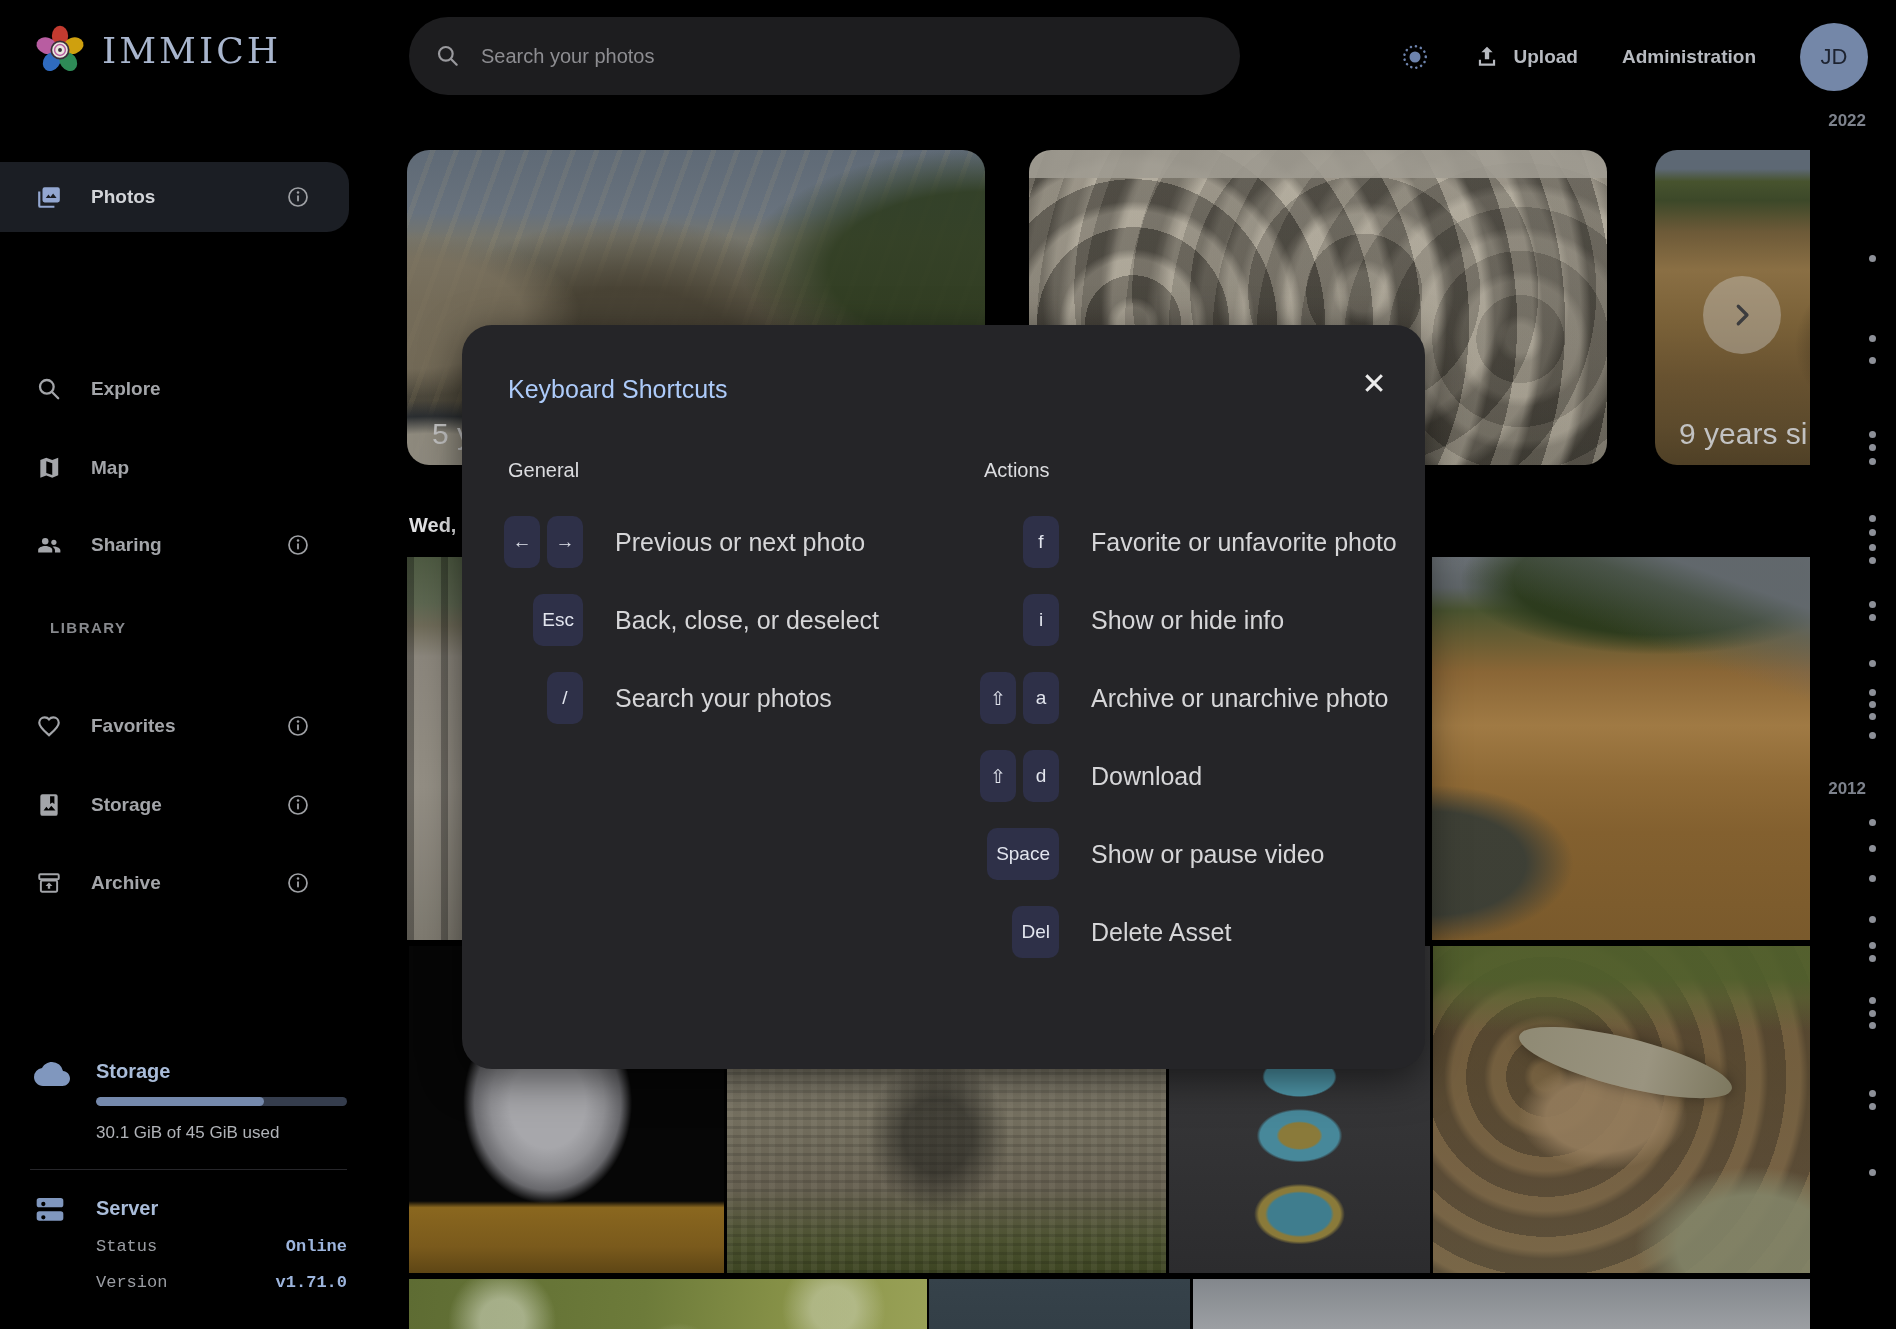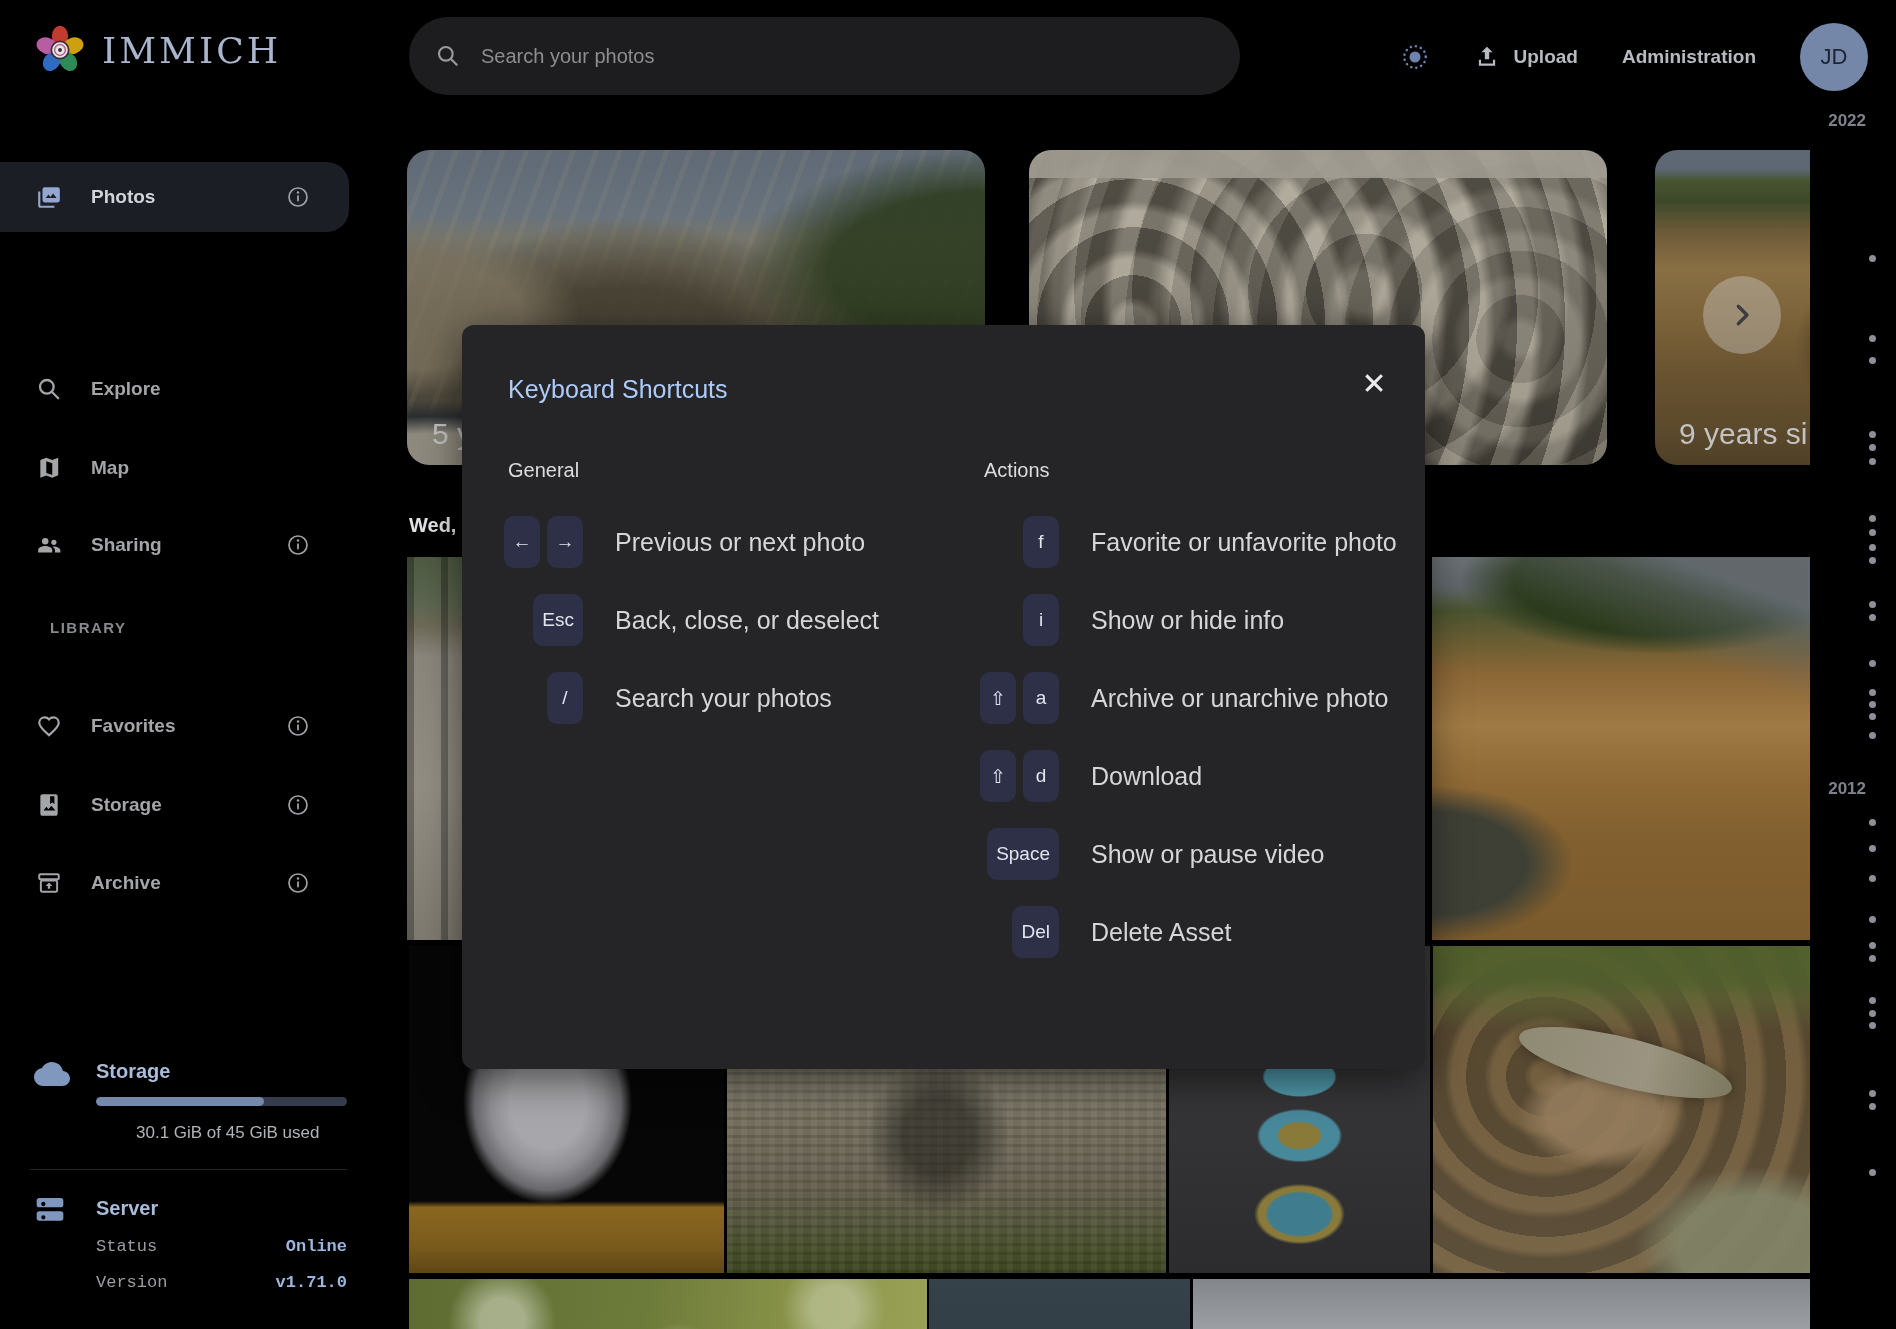--- a/index.html
+++ b/index.html
@@ -24,21 +24,21 @@
             color:#a3a5a9;font-size:19px;font-weight:600;border-radius:0 22px 22px 0;}
   .nav-item.active{background:#1b1e24;color:#d2d4d8;text-decoration:underline;}
   .nav-ic{position:absolute;left:36px;width:26px;height:26px;}
   .nav-label{position:absolute;left:91px;}
   .nav-info{position:absolute;left:286px;width:24px;height:24px;color:#9fa1a5;cursor:pointer;}
   .section-label{position:absolute;left:36px;color:#87898d;font-size:15px;font-weight:600;letter-spacing:1.5px;}
   .store-ic{position:absolute;left:34px;width:36px;height:36px;color:#8097be;}
   .blk-title{position:absolute;left:96px;font-size:20px;font-weight:600;color:#a9bcd9;}
   .progress{position:absolute;left:96px;width:251px;height:9px;border-radius:5px;background:#353d4d;overflow:hidden;}
   .progress>div{height:100%;border-radius:5px;background:#7589ac;}
-  .usage{position:absolute;left:96px;font-size:17px;color:#b0b3b8;margin-left:40px;}
+  .usage{position:absolute;left:96px;font-size:17px;color:#b0b3b8;}
   .sb-divider{position:absolute;left:30px;width:317px;height:1px;background:#26262a;}
   .srv-row{position:absolute;left:96px;width:251px;display:flex;justify-content:space-between;font-size:17px;font-family:Liberation Mono, monospace;}
   .srv-row .k{color:#9a9da3;}
   .srv-row .v{color:#9db5dd;font-weight:600;}
   
   .photos{position:absolute;left:0;top:113px;width:1810px;height:1216px;overflow:hidden;z-index:5;}
   .photo{position:absolute;cursor:pointer;}
   .mem{border-radius:22px;overflow:hidden;}
   .mem-label{position:absolute;left:25px;bottom:14px;color:#c2c2c2;font-size:30px;white-space:nowrap;}
   .date-header{position:absolute;left:409px;top:401px;color:#e2e2e4;font-size:20px;font-weight:600;}
@@ -102,21 +102,21 @@
   .ph-g3{background:linear-gradient(180deg,#83878c 0%,#9b9ea2 40%,#a5a8ab 100%);}
   
   .scrubber{position:absolute;right:0;top:0;width:86px;height:1329px;z-index:20;}
   .scrub-line{position:absolute;left:1830px;top:108px;width:66px;height:3px;background:#76879f;z-index:20;}
   .year-label{position:absolute;right:30px;color:#7d828c;font-size:17px;font-weight:700;z-index:20;}
   .year-top{top:111px;}
   .year-mid{top:779px;}
   .scrub-dot{position:absolute;left:1869px;width:7px;height:7px;border-radius:50%;background:#8d9098;margin-top:-3px;z-index:20;}
   
   .modal{position:absolute;left:462px;top:325px;width:963px;height:744px;background:#252528;
-         border-radius:12px;z-index:50;box-shadow:0 10px 40px rgba(0,0,0,.55);}
+         border-radius:30px;z-index:50;box-shadow:0 10px 40px rgba(0,0,0,.55);}
   .modal-title{position:absolute;left:46px;top:50px;font-size:25px;font-weight:500;color:#adcbfa;}
   .modal-close{position:absolute;left:886px;top:32px;width:52px;height:52px;display:flex;align-items:center;
                justify-content:center;color:#ececec;font-size:30px;cursor:pointer;border-radius:50%;}
   .sc-col{position:absolute;top:134px;}
   .sc-col.general{left:46px;width:440px;}
   .sc-col.actions{left:522px;width:420px;}
   .sc-header{height:28px;font-size:20px;color:#dbdcdf;}
   .sc-rows{margin-top:16px;}
   .sc-row{height:78px;display:flex;align-items:center;}
   .keys{width:75px;display:flex;justify-content:flex-end;align-items:center;gap:7px;}

